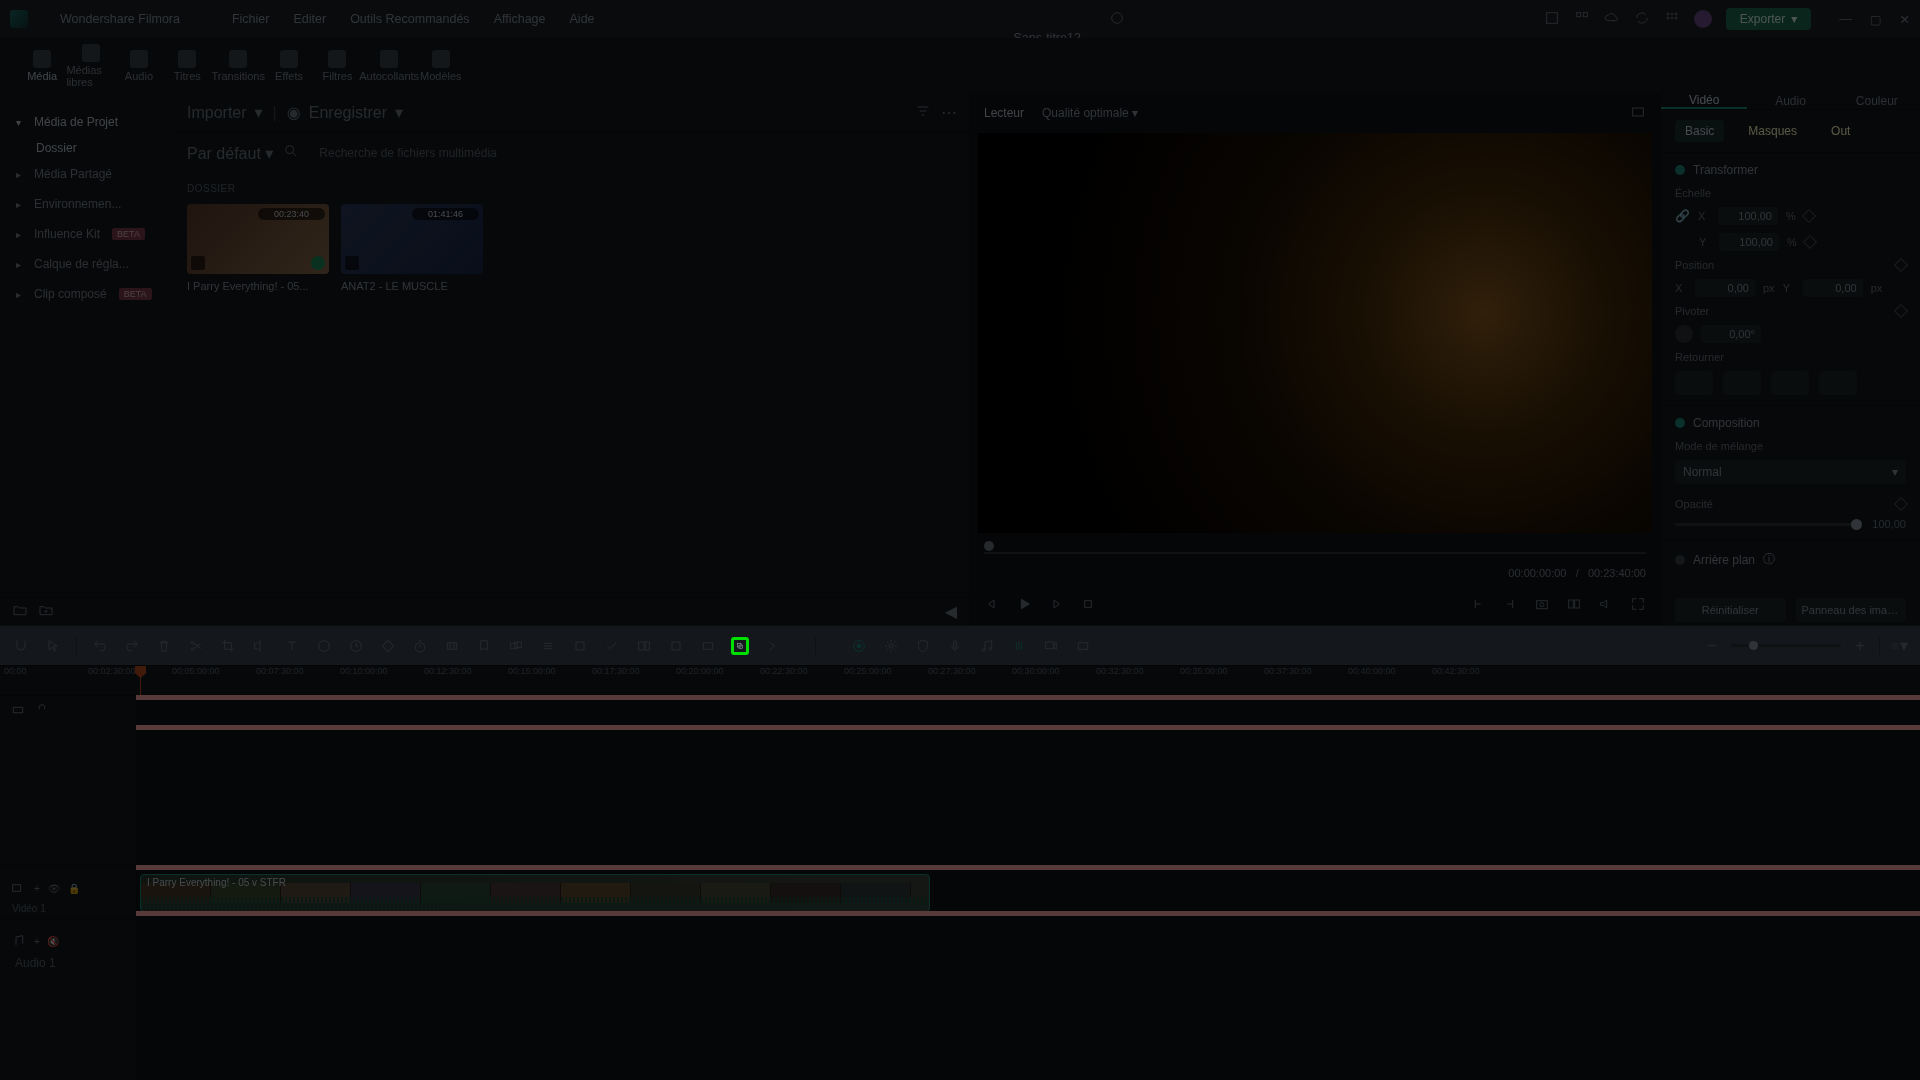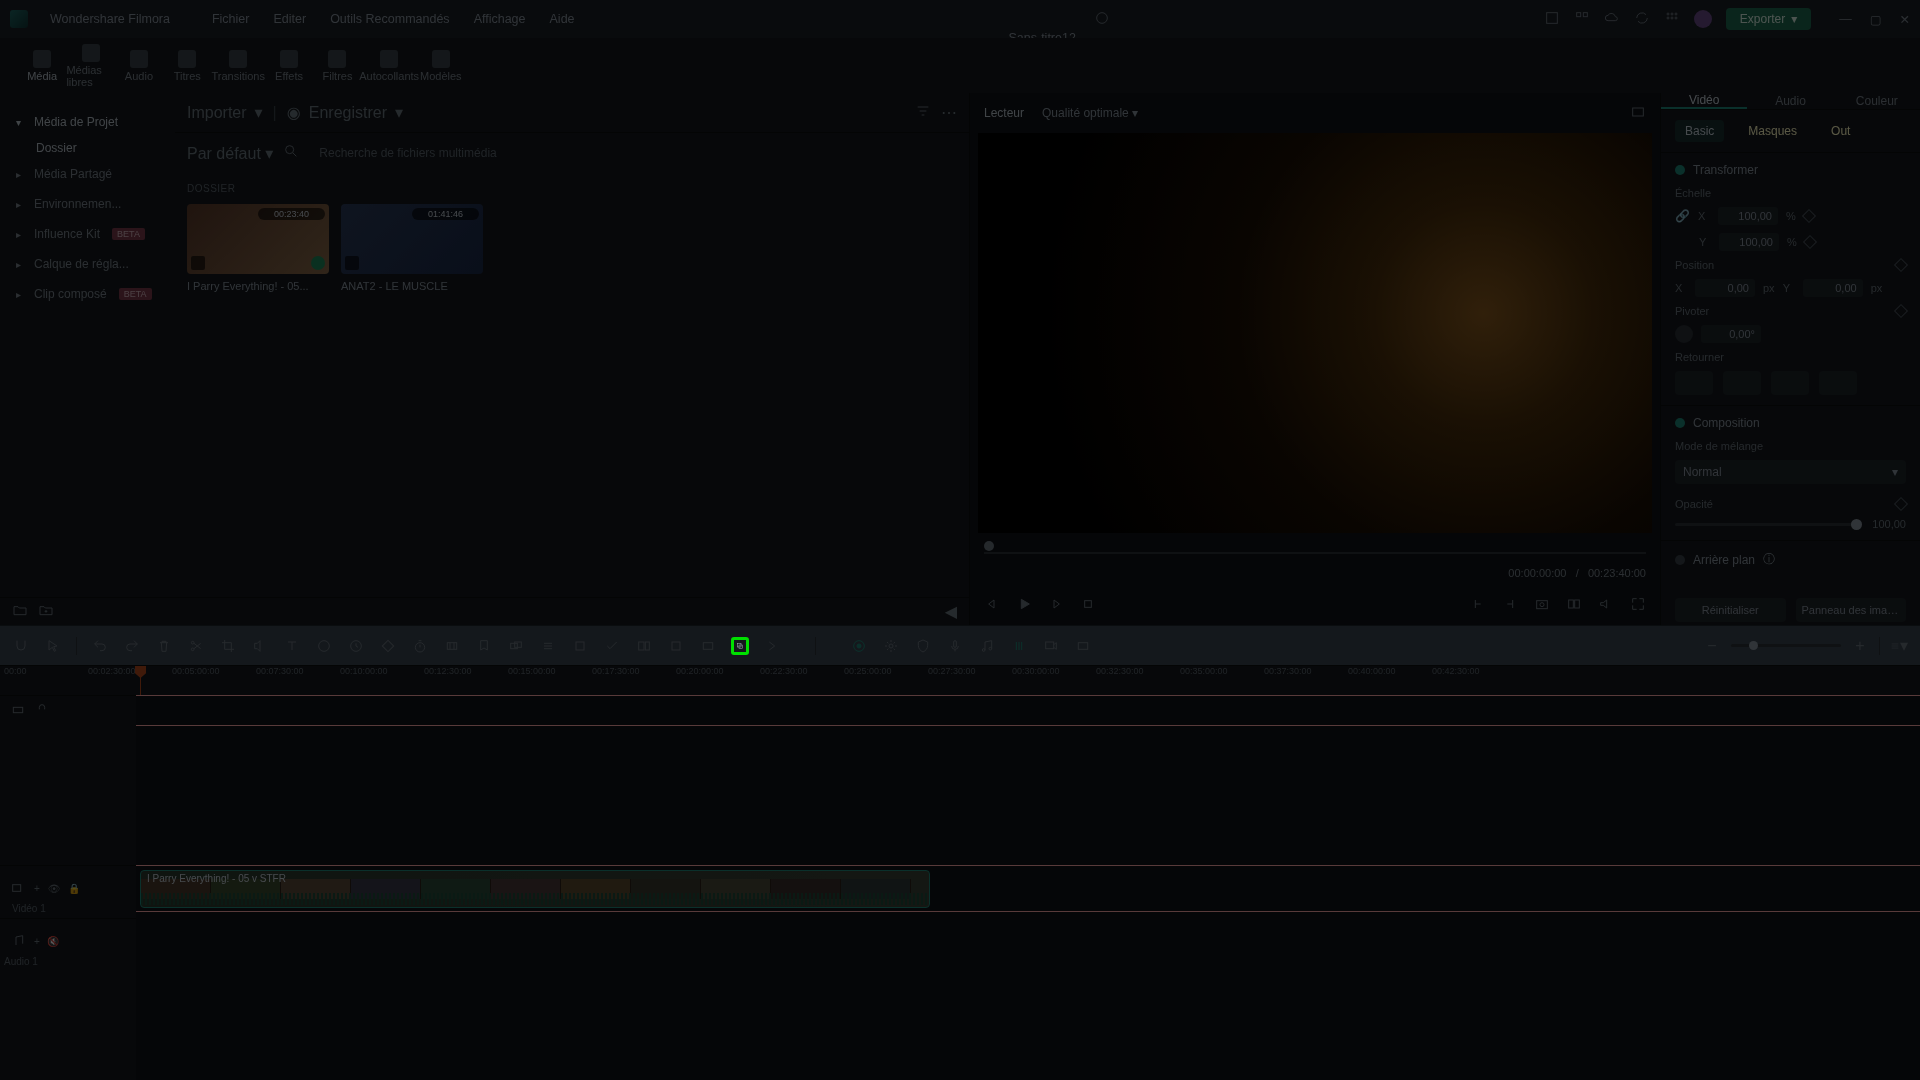--- a/index.html
+++ b/index.html
@@ -2,21 +2,21 @@
 <html><head>
 <meta charset="utf-8">
 <style>
 * { margin: 0; padding: 0; box-sizing: border-box; font-family: -apple-system, BlinkMacSystemFont, 'Segoe UI', Arial, sans-serif; }
 body { background: #0a0d0f; color: #6b7780; width: 1920px; height: 1080px; overflow: hidden; user-select: none; }
 
 
 .dim { filter: brightness(0.35); }
 
 
-.menubar { height: 38px; background: #1a1f24; display: flex; align-items: center; padding: 0 10px; gap: 18px; font-size: 12.5px; color: #8a95a1; }
+.menubar { height: 38px; background: #1a1f24; display: flex; align-items: center; padding: 0 10px; gap: 28px; font-size: 12.5px; color: #8a95a1; }
 .menubar .logo { width: 18px; height: 18px; background: linear-gradient(135deg,#1e6866,#0e3535); border-radius: 3px; margin-right: 4px; }
 .menubar .app-name { font-weight: 500; margin-right: 24px; }
 .menubar .menu-group { display: flex; gap: 24px; }
 .menubar .spacer { flex: 1; }
 .menubar .proj-title { color: #8a95a1; margin-top: 37px; }
 .menubar .right-icons { display: flex; gap: 14px; align-items: center; }
 .menubar .export-btn { background: #1e6b4f; color: #d8f0e6; padding: 4px 14px; border-radius: 4px; font-size: 12px; display:flex; align-items:center; gap:6px; }
 .menubar .win-btns { display: flex; gap: 18px; margin-left: 14px; color:#7a848e; }
 
 
@@ -106,21 +106,21 @@
 .timeline-ruler { height: 30px; background:#14181c; display:flex; padding-left:136px; position:relative; border-top:1px solid #0a0d0f;text-decoration:underline; }
 .timeline-ruler .tick { font-size:9px; color:#5a646e; position:absolute; }
 .playhead { position:absolute; left:140px; top:0; bottom:-360px; width:1px; background:#b84a1e; z-index:10; }
 .playhead::before { content:''; position:absolute; top:0; left:-5px; width:11px; height:12px; background:#b84a1e; clip-path:polygon(0 0,100% 0,100% 60%,50% 100%,0 60%); }
 
 
 .timeline-area { background:#0e1216; height:385px; position:relative; display:flex; }
 .track-headers { width:136px; background:#14181c; }
 .track-header { height:46px; border-top:1px solid #0a0d0f; display:flex; align-items:center; padding:0 10px; gap:8px; font-size:10px; color:#6a747e; }
 .track-body { flex:1; position:relative; }
-.track-row { height:46px; border-top:1px solid #fca5a5; position:relative; }
+.track-row { height:46px; border-top:5px solid #fca5a5; position:relative; }
 .clip { position:absolute; top:4px; height:38px; background:linear-gradient(90deg,#2a3a2e,#3a4236); border-radius:4px; border:1px solid #1e8a7a; overflow:hidden; display:flex; align-items:center; }
 .clip .thumbs { display:flex; height:56%; }
 .clip .thumbs div { width:70px; height:100%; background:#4a3a2a; border-right:1px solid #2a2016; }
 .clip-label { position:absolute; top:2px; left:6px; font-size:10px; color:#c8d2dc; z-index:2; }
 .audio-wave { position:absolute; bottom:2px; left:0; right:0; height:12px; background:repeating-linear-gradient(90deg,#1e4a3a 0 2px,transparent 2px 4px); }
 
 svg.ic { width:16px; height:16px; stroke:#6a747e; fill:none; stroke-width:1.5; }
 </style>
 </head>
 <body>
@@ -700,21 +700,21 @@
       <span>🔒</span>
     </div>
     <div style="padding-left:12px;font-size:10px;color:#5a646e;margin-top:-8px;">Vidéo 1</div>
     <div class="track-header" style="margin-top:4px;">
       <span><svg class="ic" viewBox="0 0 24 24">
             <path d="M9 18V6l10-2v12"></path>
           </svg></span>
       <span>+</span>
       <span>🔇</span>
     </div>
-    <div style="padding-left:4px;font-size:10px;color:#5a646e;margin-top:-8px;">Audio 1</div>
+    <div style="padding-left:15px;font-size:12px;color:#5a646e;margin-top:-8px;">Audio 1</div>
   </div>
   <div class="track-body">
     <div class="track-row" style="height:30px;"></div>
     <div class="track-row" style="height:140px;"></div>
     <div class="track-row">
       <div class="clip" style="left:4px;width:790px;">
         <div class="clip-label">I Parry Everything! - 05  v  STFR</div>
         <div class="thumbs">
             <div></div>
             <div style="background:#3a4a2e;"></div>

